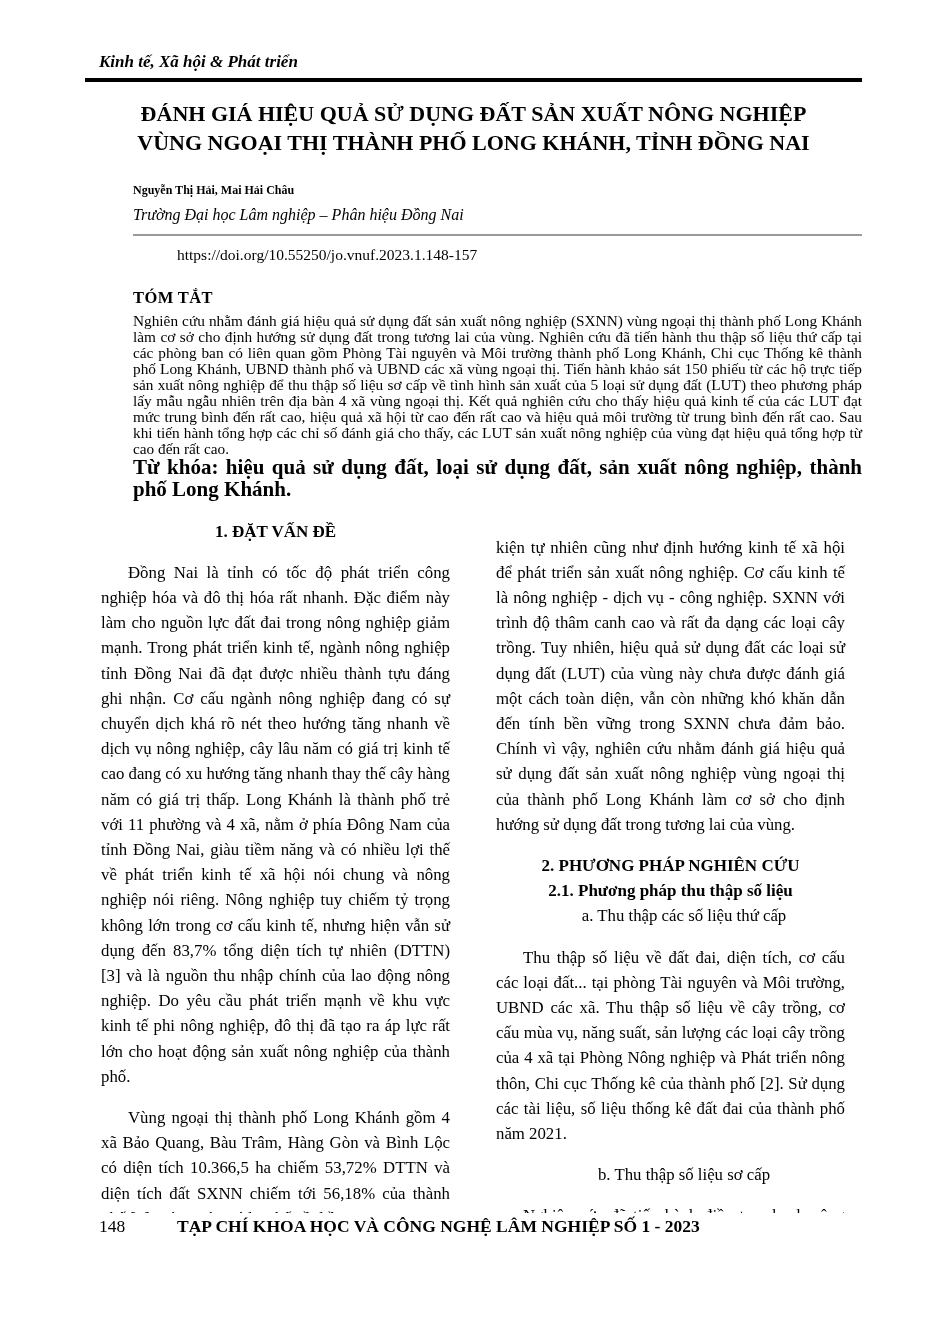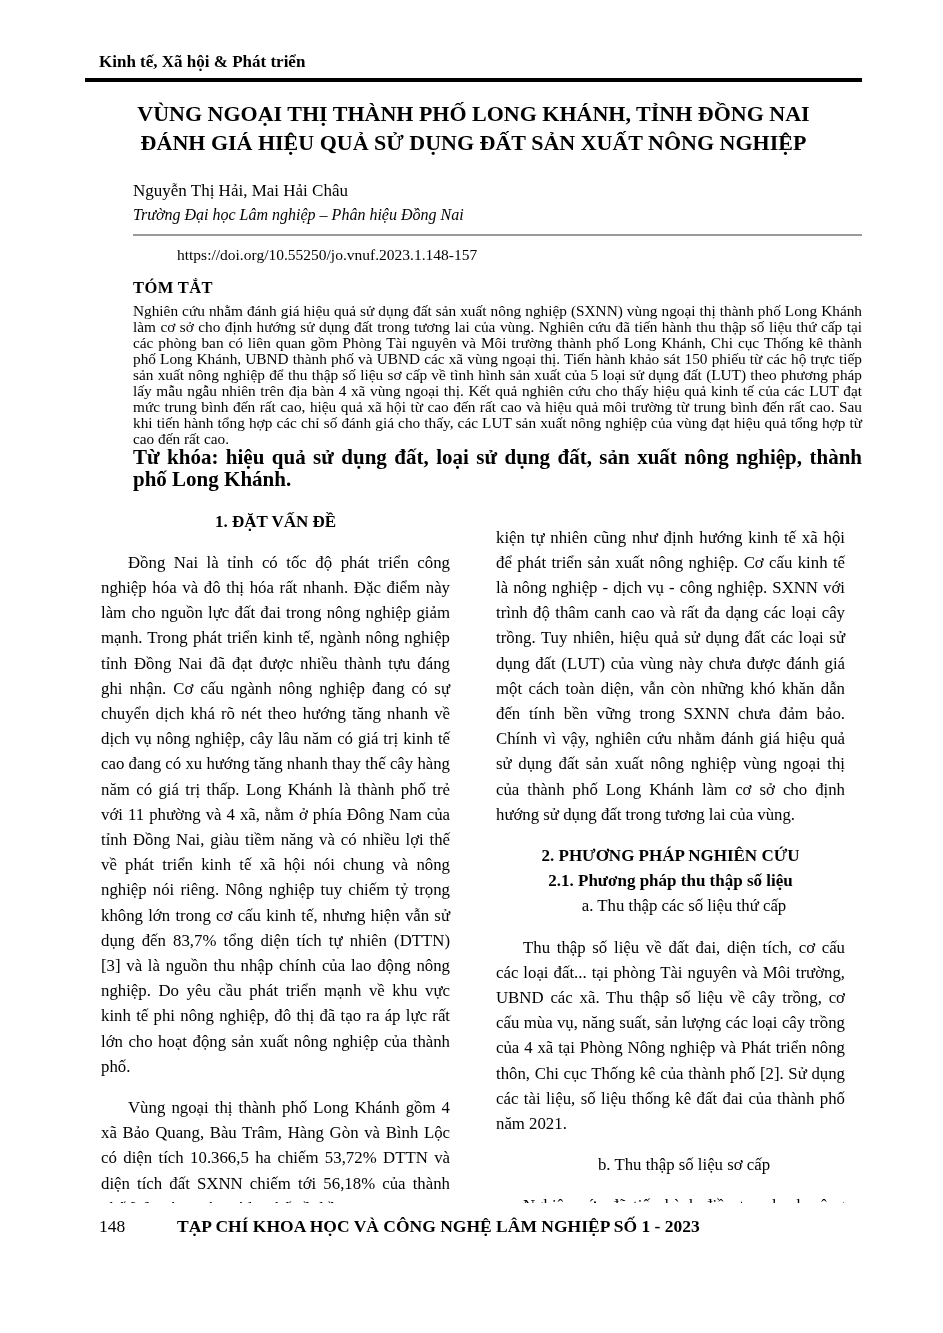--- a/index.html
+++ b/index.html
@@ -3,33 +3,33 @@
 <meta charset="utf-8">
 <style>
   html,body{margin:0;padding:0;background:#e8e8e8;}
   .page{
     width:943px;height:1333px;background:#ffffff;position:relative;
     box-sizing:border-box;padding:52px 81px 0 85px;overflow:hidden;
     font-family:"Liberation Serif","DejaVu Serif",serif;color:#000;
   }
   
   .journal-name{
-    font-weight:bold;font-size:17px;line-height:20px;
+    font-weight:bold;font-style:italic;font-size:17px;line-height:20px;
     padding-left:14px;padding-bottom:6px;
   }
   .header-rule{border:none;border-top:4px solid #000;margin:0;}
   
   .title{margin-top:17px;text-align:center;font-weight:bold;font-size:22px;line-height:29px;}
   
   .front{margin-left:48px;}
-  .authors{margin-top:23px;font-weight:normal;font-size:17px;line-height:21px;}
+  .authors{margin-top:23px;font-weight:bold;font-size:12px;line-height:21px;}
   .affiliation{margin-top:4px;font-style:italic;font-size:16px;line-height:20px;}
   .front-rule{border:none;border-top:2px solid #9a9a9a;margin:9px 0 0 0;}
   .doi{margin-top:9px;font-size:15.5px;line-height:20px;margin-left:44px;}
-  .abstract-heading{margin-top:13px;font-weight:bold;font-size:16.5px;line-height:20px;letter-spacing:.4px;}
+  .abstract-heading{margin-top:23px;font-weight:bold;font-size:16.5px;line-height:20px;letter-spacing:.4px;}
   .abstract-body{margin-top:5px;font-size:15.3px;line-height:16px;text-align:justify;}
   .keywords{font-weight:bold;font-size:21px;line-height:21.8px;text-align:justify;}
   
   .columns{display:flex;gap:14px;margin-top:18px;height:694px;overflow:hidden;}
   .col{width:381px;font-size:16.8px;line-height:25.2px;text-align:justify;}
   .col .sec-heading{font-weight:bold;font-size:17px;line-height:25.2px;text-align:center;}
   .col p{margin:16px;text-indent:27px;}
   .col p.cont{text-indent:0;}
   .subhead-italic{text-indent:27px;text-align:center;}
   
@@ -40,22 +40,22 @@
 </style>
 </head>
 <body>
 
 <div class="page">
 
   <div class="journal-name">Kinh tế, Xã hội &amp; Phát triển</div>
   <hr class="header-rule">
 
   <div class="title">
+    <div>ĐÁNH GIÁ HIỆU QUẢ SỬ DỤNG ĐẤT SẢN XUẤT NÔNG NGHIỆP</div>
     <div>VÙNG NGOẠI THỊ THÀNH PHỐ LONG KHÁNH, TỈNH ĐỒNG NAI</div>
-    <div>ĐÁNH GIÁ HIỆU QUẢ SỬ DỤNG ĐẤT SẢN XUẤT NÔNG NGHIỆP</div>
   </div>
 
   <div class="front">
     <div class="authors">Nguyễn Thị Hải, Mai Hải Châu</div>
     <div class="affiliation">Trường Đại học Lâm nghiệp – Phân hiệu Đồng Nai</div>
     <hr class="front-rule">
     <div class="doi">https://doi.org/10.55250/jo.vnuf.2023.1.148-157</div>
     <div class="abstract-heading">TÓM TẮT</div>
     <div class="abstract-body">Nghiên cứu nhằm đánh giá hiệu quả sử dụng đất sản xuất nông nghiệp (SXNN) vùng ngoại thị thành phố Long Khánh làm cơ sở cho định hướng sử dụng đất trong tương lai của vùng. Nghiên cứu đã tiến hành thu thập số liệu thứ cấp tại các phòng ban có liên quan gồm Phòng Tài nguyên và Môi trường thành phố Long Khánh, Chi cục Thống kê thành phố Long Khánh, UBND thành phố và UBND các xã vùng ngoại thị. Tiến hành khảo sát 150 phiếu từ các hộ trực tiếp sản xuất nông nghiệp để thu thập số liệu sơ cấp về tình hình sản xuất của 5 loại sử dụng đất (LUT) theo phương pháp lấy mẫu ngẫu nhiên trên địa bàn 4 xã vùng ngoại thị. Kết quả nghiên cứu cho thấy hiệu quả kinh tế của các LUT đạt mức trung bình đến rất cao, hiệu quả xã hội từ cao đến rất cao và hiệu quả môi trường từ trung bình đến rất cao. Sau khi tiến hành tổng hợp các chỉ số đánh giá cho thấy, các LUT sản xuất nông nghiệp của vùng đạt hiệu quả tổng hợp từ cao đến rất cao.</div>
     <div class="keywords">Từ khóa: hiệu quả sử dụng đất, loại sử dụng đất, sản xuất nông nghiệp, thành phố Long Khánh.</div>

